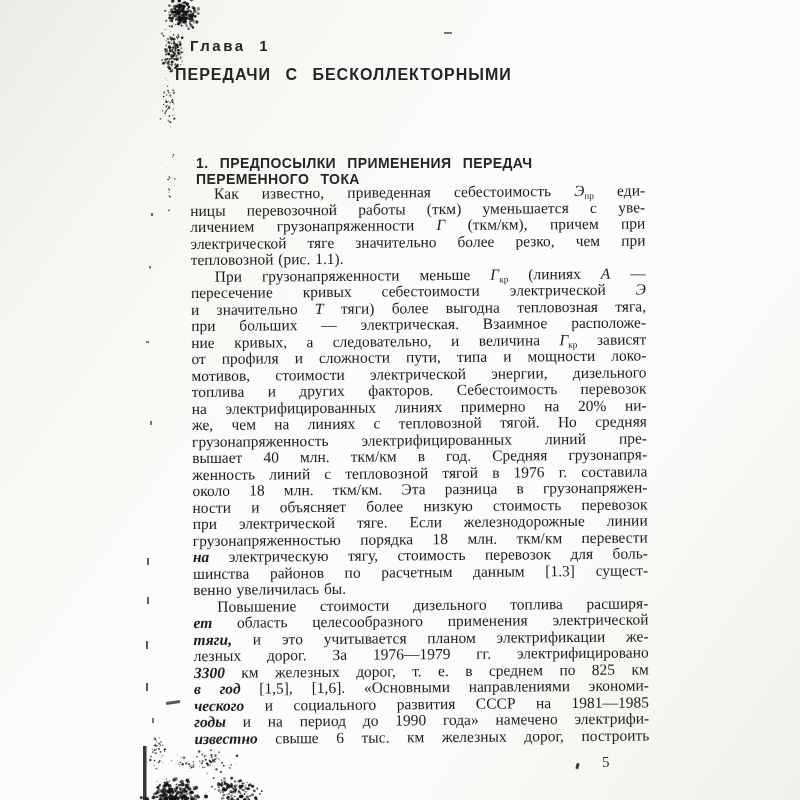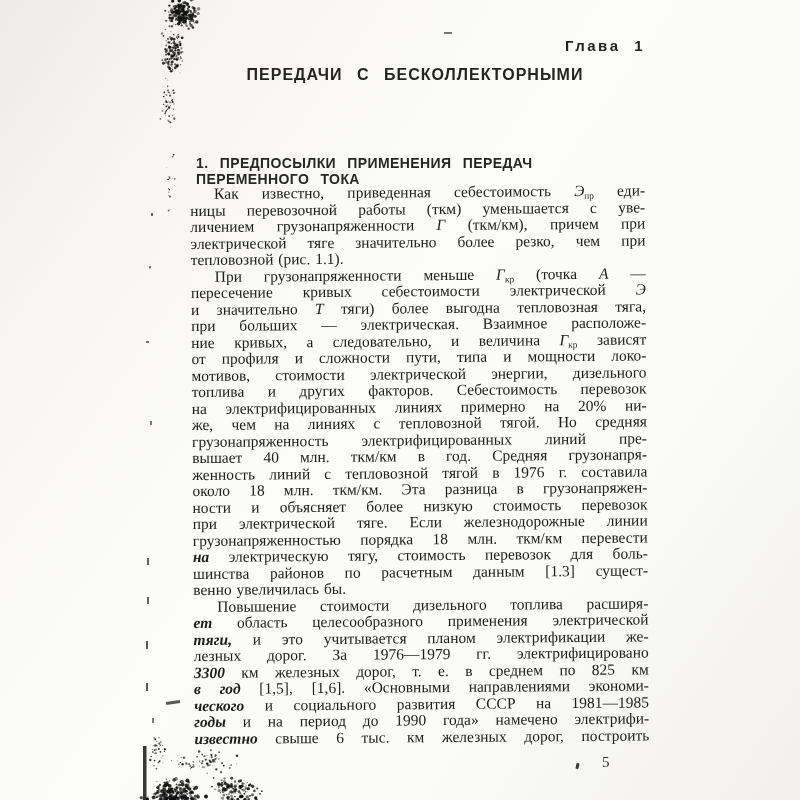--- a/index.html
+++ b/index.html
@@ -3,26 +3,26 @@
 <meta charset="utf-8">
 <style>
   html,body{margin:0;padding:0;}
   .stage{
     position:relative;width:800px;height:800px;overflow:hidden;
     background:linear-gradient(125deg,#ecebe8 0%,#f7f6f3 18%,#fcfcfa 45%,#fbfbf9 70%,#f1f0ec 100%);
     font-family:"Liberation Serif","DejaVu Serif",serif;
   }
   .noise{position:absolute;left:0;top:0;width:800px;height:800px;pointer-events:none;}
   .chapter{
-    position:absolute;left:190px;top:37px;width:455px;text-align:right;
+    position:absolute;left:190px;top:37px;width:455px;text-align:left;
     font-family:"Liberation Sans","DejaVu Sans",sans-serif;
     font-weight:bold;font-size:15px;letter-spacing:2.5px;word-spacing:7px;color:#242424;
   }
   .title{
-    position:absolute;left:175px;top:64px;width:480px;text-align:center;
+    position:absolute;left:175px;top:64px;width:480px;
     font-family:"Liberation Sans","DejaVu Sans",sans-serif;
     font-weight:bold;font-size:16px;line-height:21px;
     letter-spacing:1px;word-spacing:9px;color:#242424;
   }
   .section{
     position:absolute;left:196px;top:155px;width:455px;
     font-family:"Liberation Sans","DejaVu Sans",sans-serif;
     font-weight:bold;font-size:14px;letter-spacing:.4px;word-spacing:7px;color:#262626;
   }
   .body{
@@ -1071,21 +1071,21 @@
   </div>
 
   <div class="section">1. ПРЕДПОСЫЛКИ ПРИМЕНЕНИЯ ПЕРЕДАЧ ПЕРЕМЕННОГО ТОКА</div>
 
   <div class="body">
       <div class="bline first"><span>Как известно, приведенная себестоимость </span><span class="it">Э</span><span class="sub">пр</span><span> еди-</span></div>
       <div class="bline"><span>ницы перевозочной работы (ткм) уменьшается с уве-</span></div>
       <div class="bline"><span>личением грузонапряженности </span><span class="it">Г</span><span> (ткм/км), причем при</span></div>
       <div class="bline"><span>электрической тяге значительно более резко, чем при</span></div>
       <div class="bline plast"><span>тепловозной (рис. 1.1).</span></div>
-      <div class="bline first"><span>При грузонапряженности  меньше </span><span class="it">Г</span><span class="sub">кр</span><span> (точка </span><span class="it">А</span><span> —</span></div>
+      <div class="bline first"><span>При грузонапряженности  меньше </span><span class="it">Г</span><span class="sub">кр</span><span> (линиях </span><span class="it">А</span><span> —</span></div>
       <div class="bline"><span>пересечение кривых себестоимости электрической </span><span class="it">Э</span></div>
       <div class="bline"><span>и значительно </span><span class="it">Т</span><span> тяги) более выгодна тепловозная тяга,</span></div>
       <div class="bline"><span>при больших — электрическая. Взаимное расположе-</span></div>
       <div class="bline"><span>ние кривых, а следовательно, и величина </span><span class="it">Г</span><span class="sub">кр</span><span> зависят</span></div>
       <div class="bline"><span>от профиля  и сложности пути, типа и мощности локо-</span></div>
       <div class="bline"><span>мотивов, стоимости электрической  энергии, дизельного</span></div>
       <div class="bline"><span>топлива и других факторов. Себестоимость  перевозок</span></div>
       <div class="bline"><span>на электрифицированных линиях примерно на 20% ни-</span></div>
       <div class="bline"><span>же, чем на линиях с тепловозной   тягой. Но средняя</span></div>
       <div class="bline"><span>грузонапряженность электрифицированных линий пре-</span></div>

